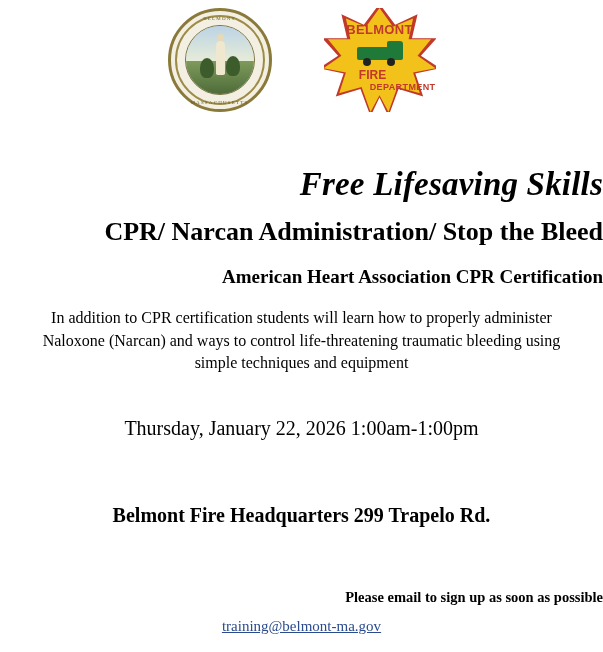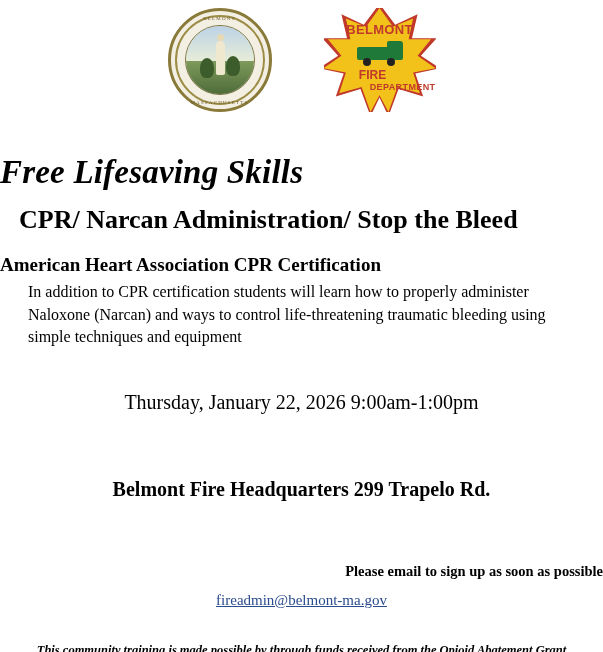--- a/index.html
+++ b/index.html
@@ -27,22 +27,22 @@
     gap: 52px;
     padding-top: 8px;
     height: 110px;
   }
   .seal {
     width: 104px;
     height: 104px;
     position: relative;
   }
   .title-block {
-    text-align: left;
-    margin-top: 36px;
+    text-align: right;
+    margin-top: 48px;
   }
   .main-title {
     font-size: 33px;
     font-weight: bold;
     font-style: italic;
     letter-spacing: 0.2px;
     line-height: 1.1;
   }
   .subtitle {
     font-size: 26px;
@@ -52,22 +52,22 @@
     padding-left: 19px;
   }
   .cert-line {
     font-size: 19px;
     font-weight: bold;
     margin-top: 19px;
   }
   .body-text {
     font-size: 16px;
     line-height: 1.42;
-    margin: 5px 28px 0 28px;
-    text-align: left;
+    margin: 19px 28px 0 28px;
+    text-align: center;
   }
   .datetime {
     text-align: center;
     font-size: 20px;
     margin-top: 42px;
   }
   .location {
     text-align: center;
     font-size: 20px;
     font-weight: bold;
@@ -311,25 +311,25 @@
   </div>
 
   <div class="title-block">
     <div class="main-title">Free Lifesaving Skills</div>
     <div class="subtitle">CPR/ Narcan Administration/ Stop the Bleed</div>
     <div class="cert-line">American Heart Association CPR Certification</div>
   </div>
 
   <div class="body-text"> In addition to CPR certification students will learn how to properly administer Naloxone (Narcan) and ways to control life-threatening traumatic bleeding using simple techniques and equipment</div>
 
-  <div class="datetime">Thursday, January 22, 2026 9:00am-1:00pm</div>
+  <div class="datetime">Thursday, January 22, 2026 1:00am-1:00pm</div>
 
   <div class="location">Belmont Fire Headquarters 299 Trapelo Rd.</div>
 
   <div class="signup">Please email to sign up as soon as possible</div>
 
   <div class="email-line">
-    <span class="email-link">fireadmin@belmont-ma.gov</span>
+    <span class="email-link">training@belmont-ma.gov</span>
   </div>
 
   <div class="footer">This community training is made possible by through funds received from the Opioid Abatement Grant</div>
 
 </div>
 
 </body></html>

